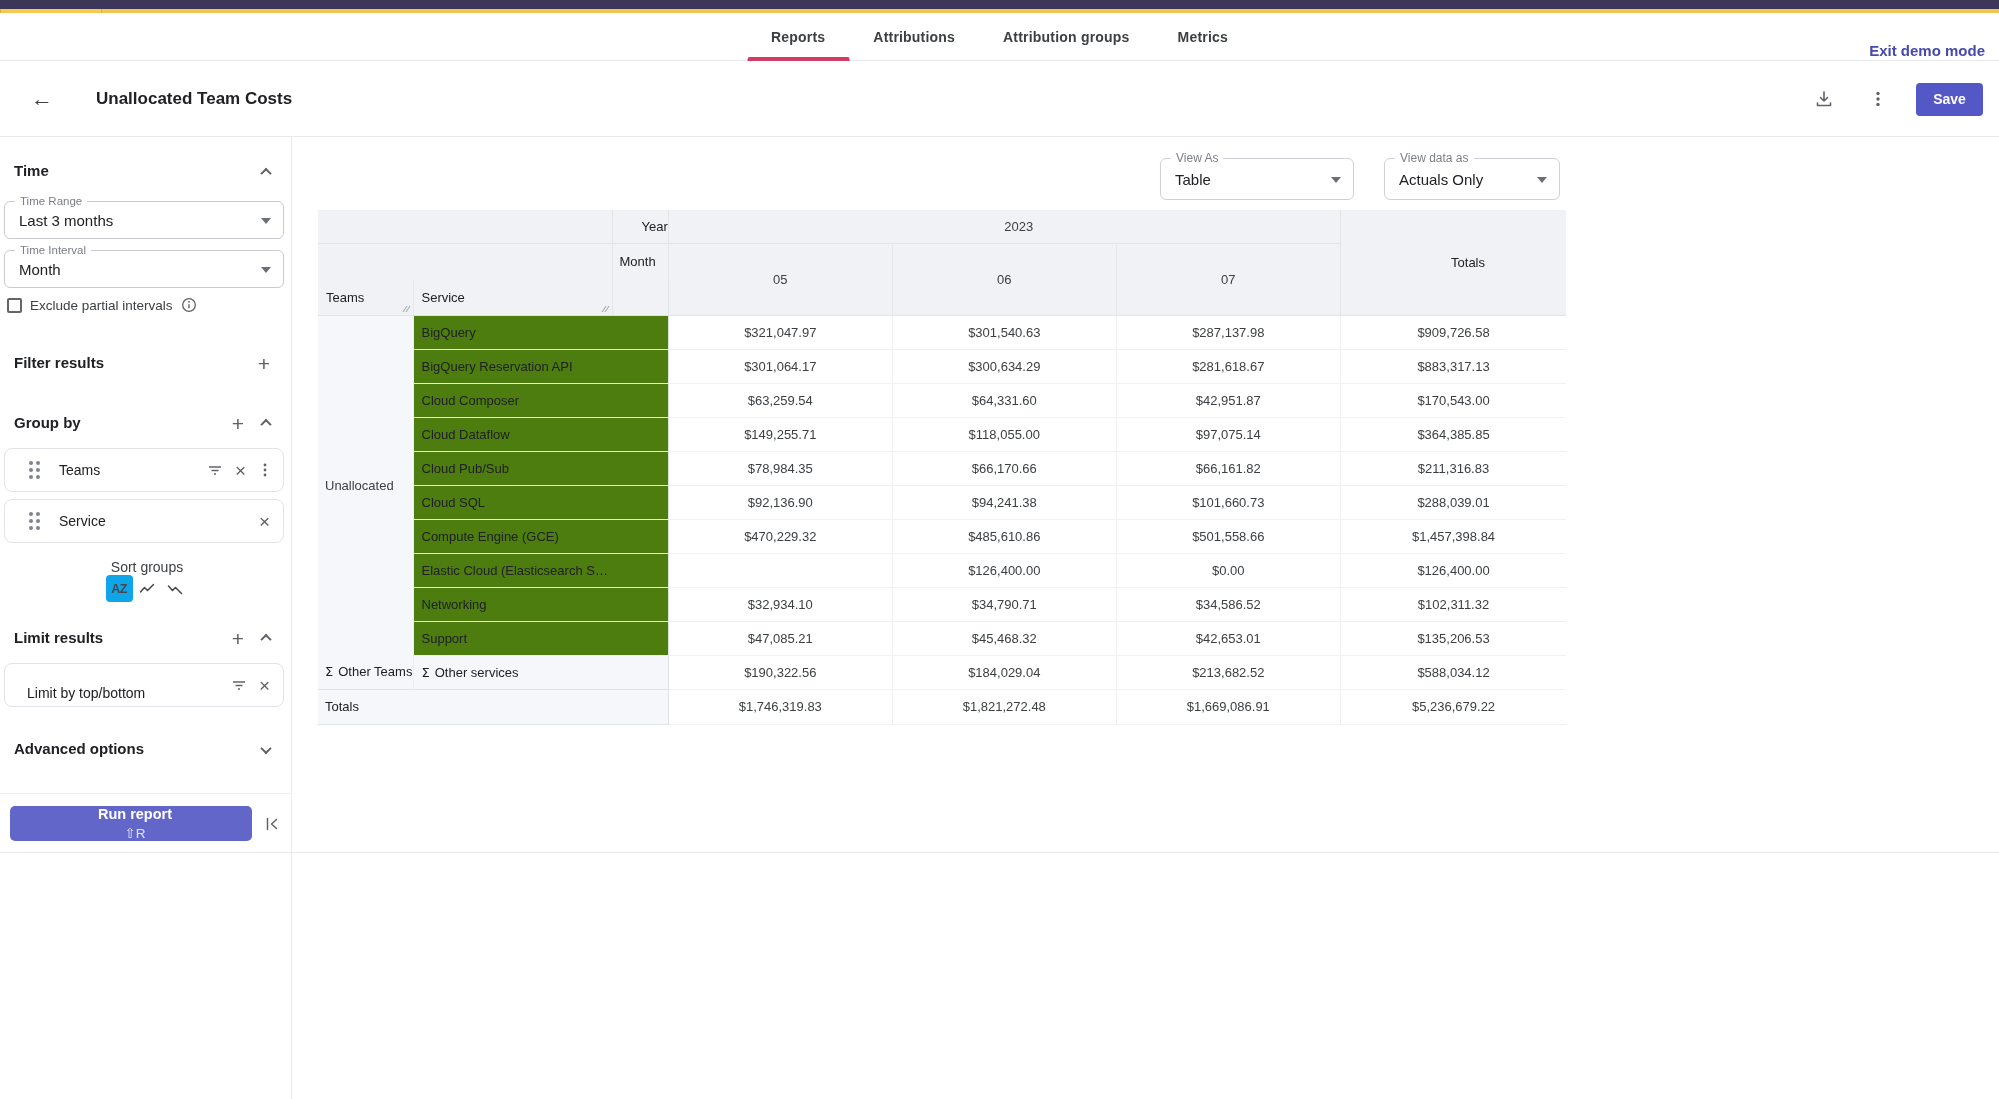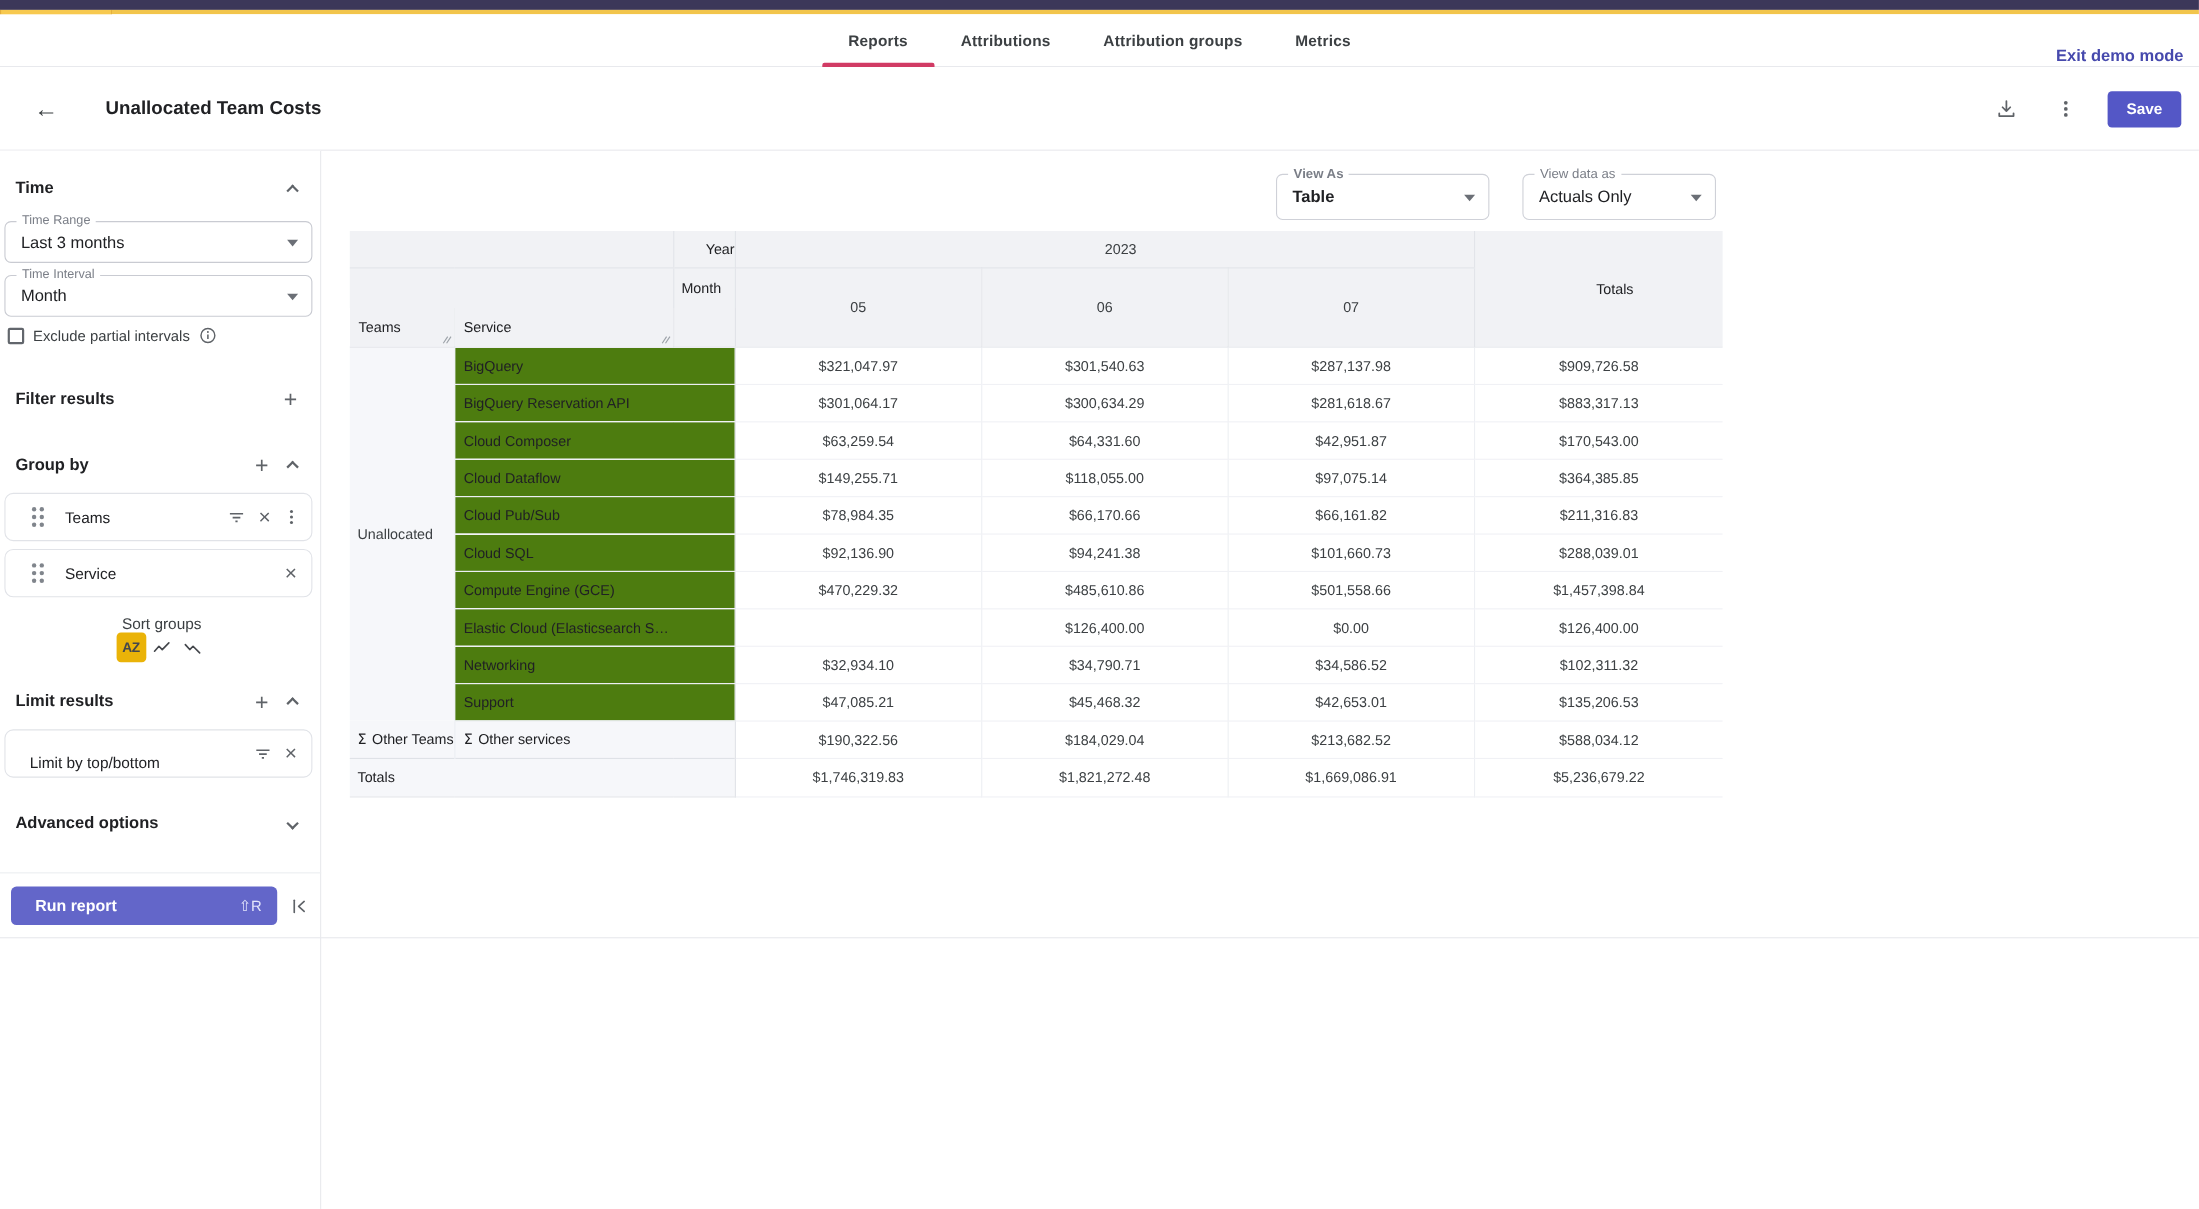--- a/index.html
+++ b/index.html
@@ -69,21 +69,21 @@
                             0 14px 0 #80858c, 7px 14px 0 #80858c; position:relative; top:-7px; cursor:grab; }
   .card-label { font-size:14px; color:#202124; flex:1; }
   .card-icons { display:flex; align-items:center; gap:8px; padding-right:10px; }
   .xmark { font-size:19px; color:#5f6368; line-height:1; cursor:pointer; padding:0 3px; }
 
   .sort-row { position:absolute; left:14px; width:266px; display:flex; align-items:center; }
   .sort-label { font-size:14px; color:#3c4043; flex:1; }
   .sort-btns { display:flex; align-items:center; gap:1px; }
   .sort-btn { width:27px; height:27px; display:flex; align-items:center; justify-content:center;
               border-radius:4px; cursor:pointer; color:#44474c; }
-  .sort-btn.selected { background:#eab308; }
+  .sort-btn.selected { background:#0ea5e9; }
   .az-txt { font-size:12.5px; font-weight:700; letter-spacing:-0.5px; }
 
   .sb-divider { position:absolute; left:0; width:292px; height:1px; background:#eceef1; }
   .run-btn { position:absolute; left:10px; top:806px; width:242px; height:35px; background:#6366c9;
              border:none; border-radius:5px; color:#fff; display:flex; align-items:center;
              padding:0 14px 0 22px; cursor:pointer; font-family:inherit; }
   .run-label { font-size:14.5px; font-weight:700; flex:1; text-align:left; color:#fff; }
   .run-short { font-size:13.5px; color:#e4e5fb; }
   .collapse-btn { position:absolute; left:262px; top:814px; width:20px; height:20px; display:flex;
                   align-items:center; justify-content:center; cursor:pointer; color:#5f6368; }
@@ -282,33 +282,33 @@
       </span>
     </div>
 
     <div class="sb-heading" style="top:603px;">Advanced options</div>
     <div class="sb-right" style="right:12px; top:600px;">
         <span class="chev down"></span>
       </div>
 
     <div class="sb-divider" style="top:656px;"></div>
 
-    <button class="run-btn" style="top:669px;">
+    <button class="run-btn" style="top:669px;flex-direction:column;">
       <span class="run-label">Run report</span>
       <span class="run-short">⇧R</span>
     </button>
     <div class="collapse-btn" style="top:677px;">
       <svg width="16" height="16" viewBox="0 0 16 16">
         <line x1="3.5" y1="2.5" x2="3.5" y2="13.5" stroke="#5f6368" stroke-width="1.5" stroke-linecap="round"></line>
         <polyline points="12.5,3.5 7.5,8 12.5,12.5" fill="none" stroke="#5f6368" stroke-width="1.5" stroke-linecap="round" stroke-linejoin="round"></polyline>
       </svg>
     </div>
   </div>
 
-  <div class="main-select" style="left:1160px; top:158px; width:194px;font-weight:bold;">
+  <div class="main-select" style="left:1160px; top:158px; width:194px;">
     <span class="flabel">View As</span>
     <span class="fvalue">Table</span>
     <span class="tri"></span>
   </div>
   <div class="main-select" style="left:1384px; top:158px; width:176px;">
     <span class="flabel">View data as</span>
     <span class="fvalue">Actuals Only</span>
     <span class="tri"></span>
   </div>
 

